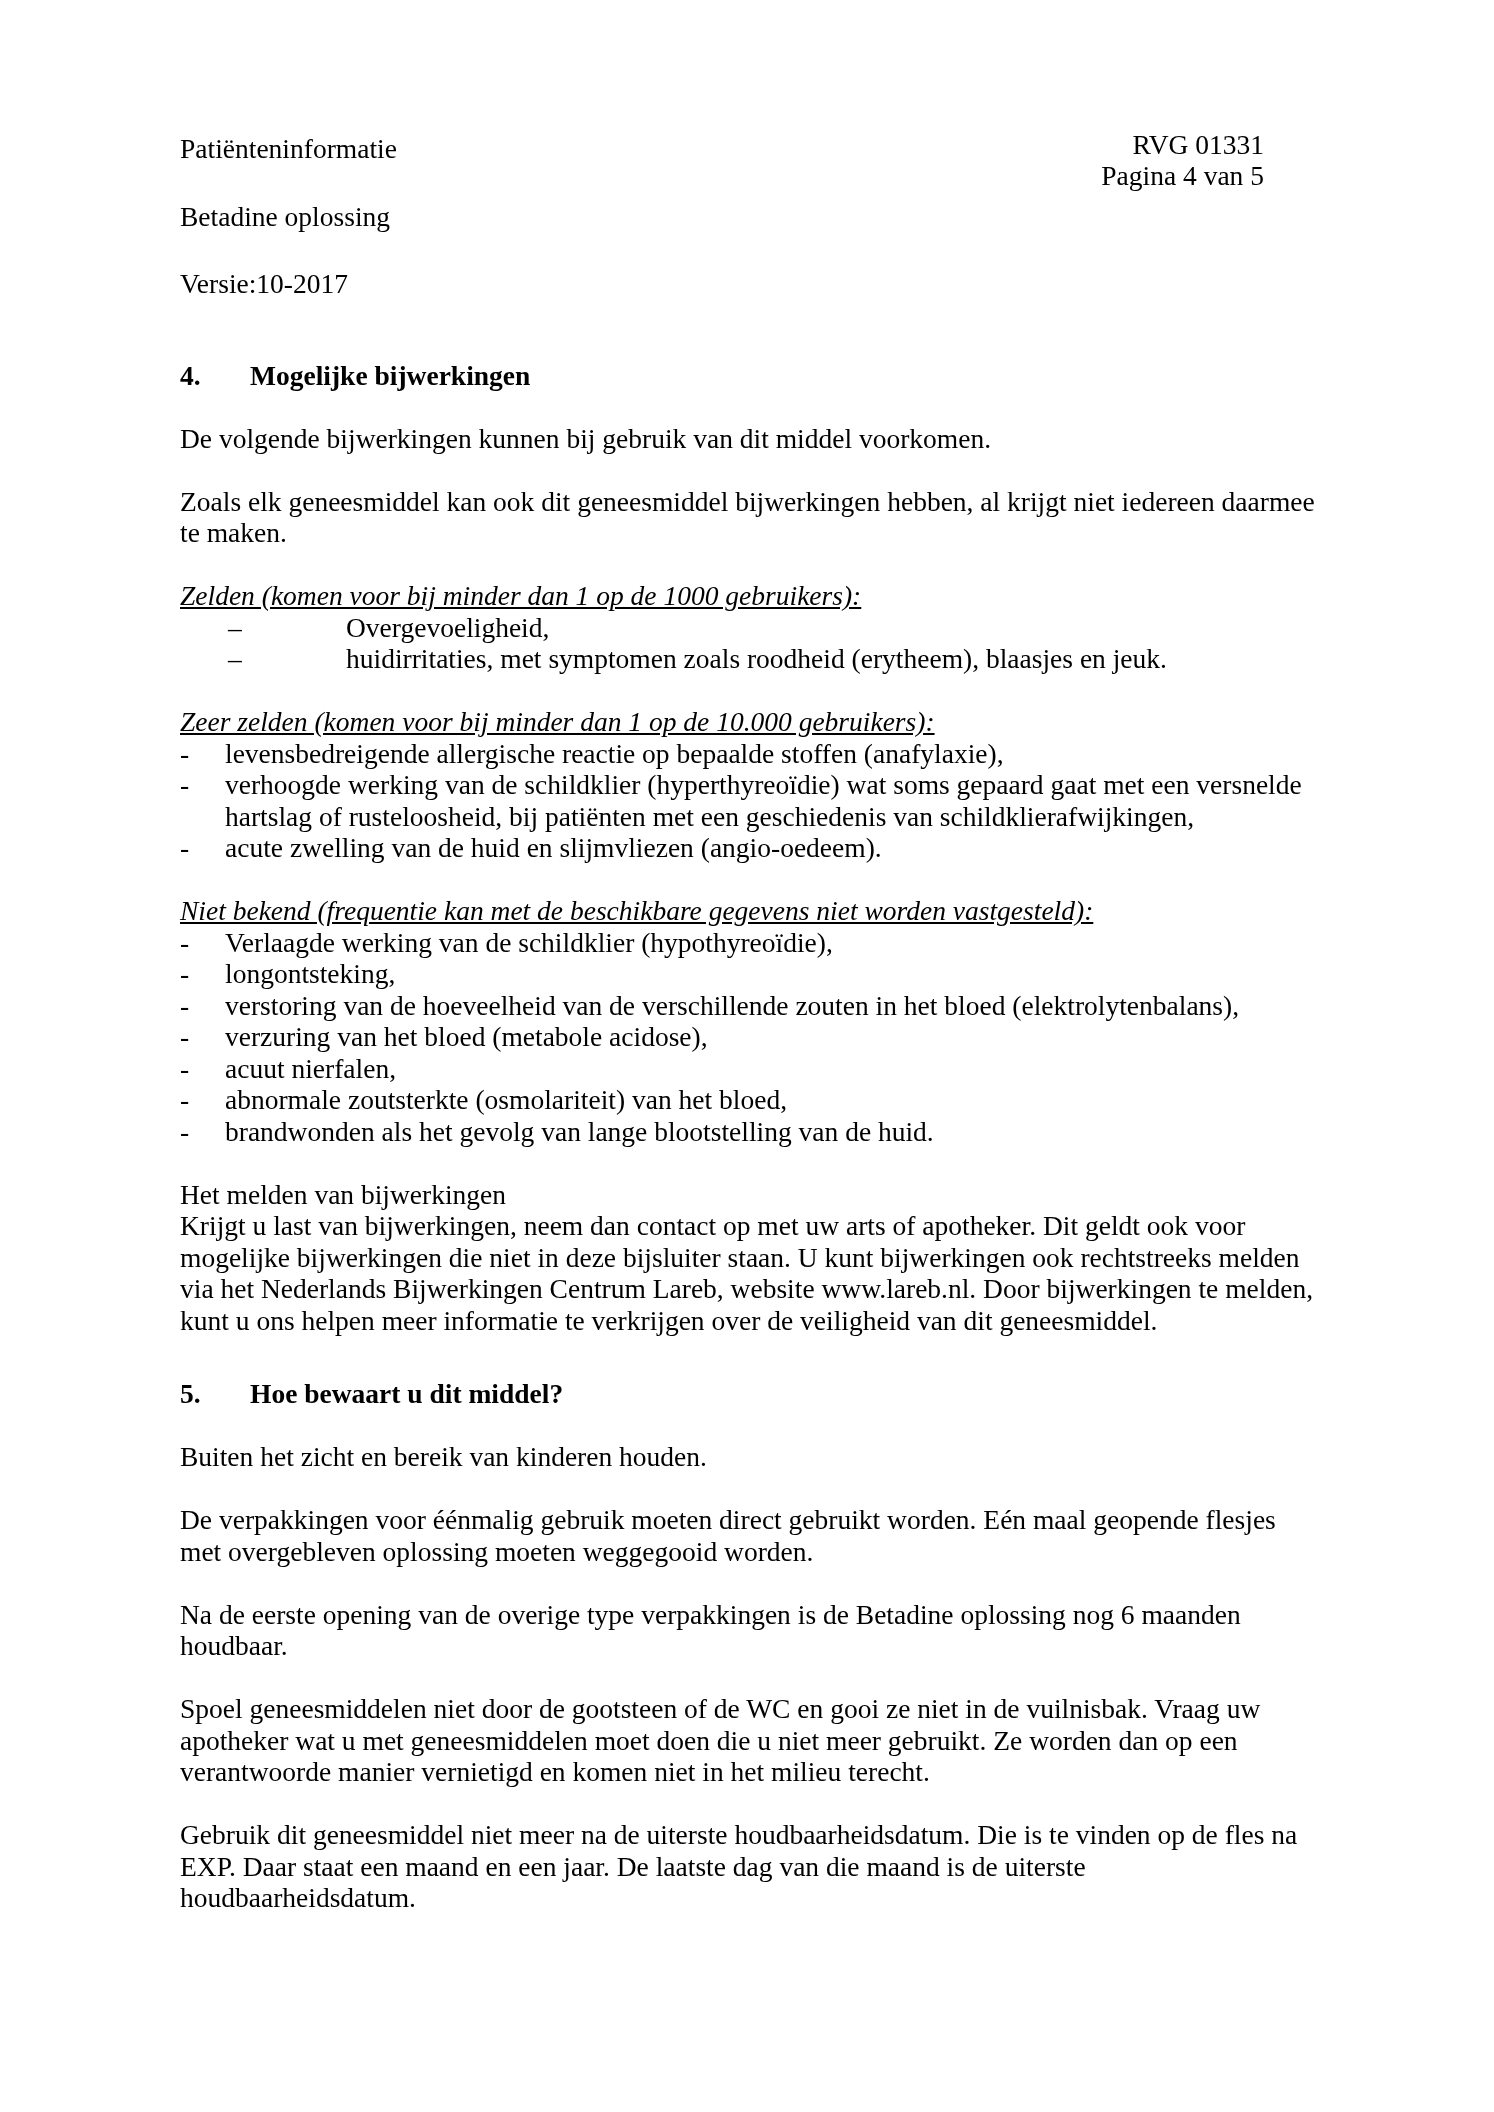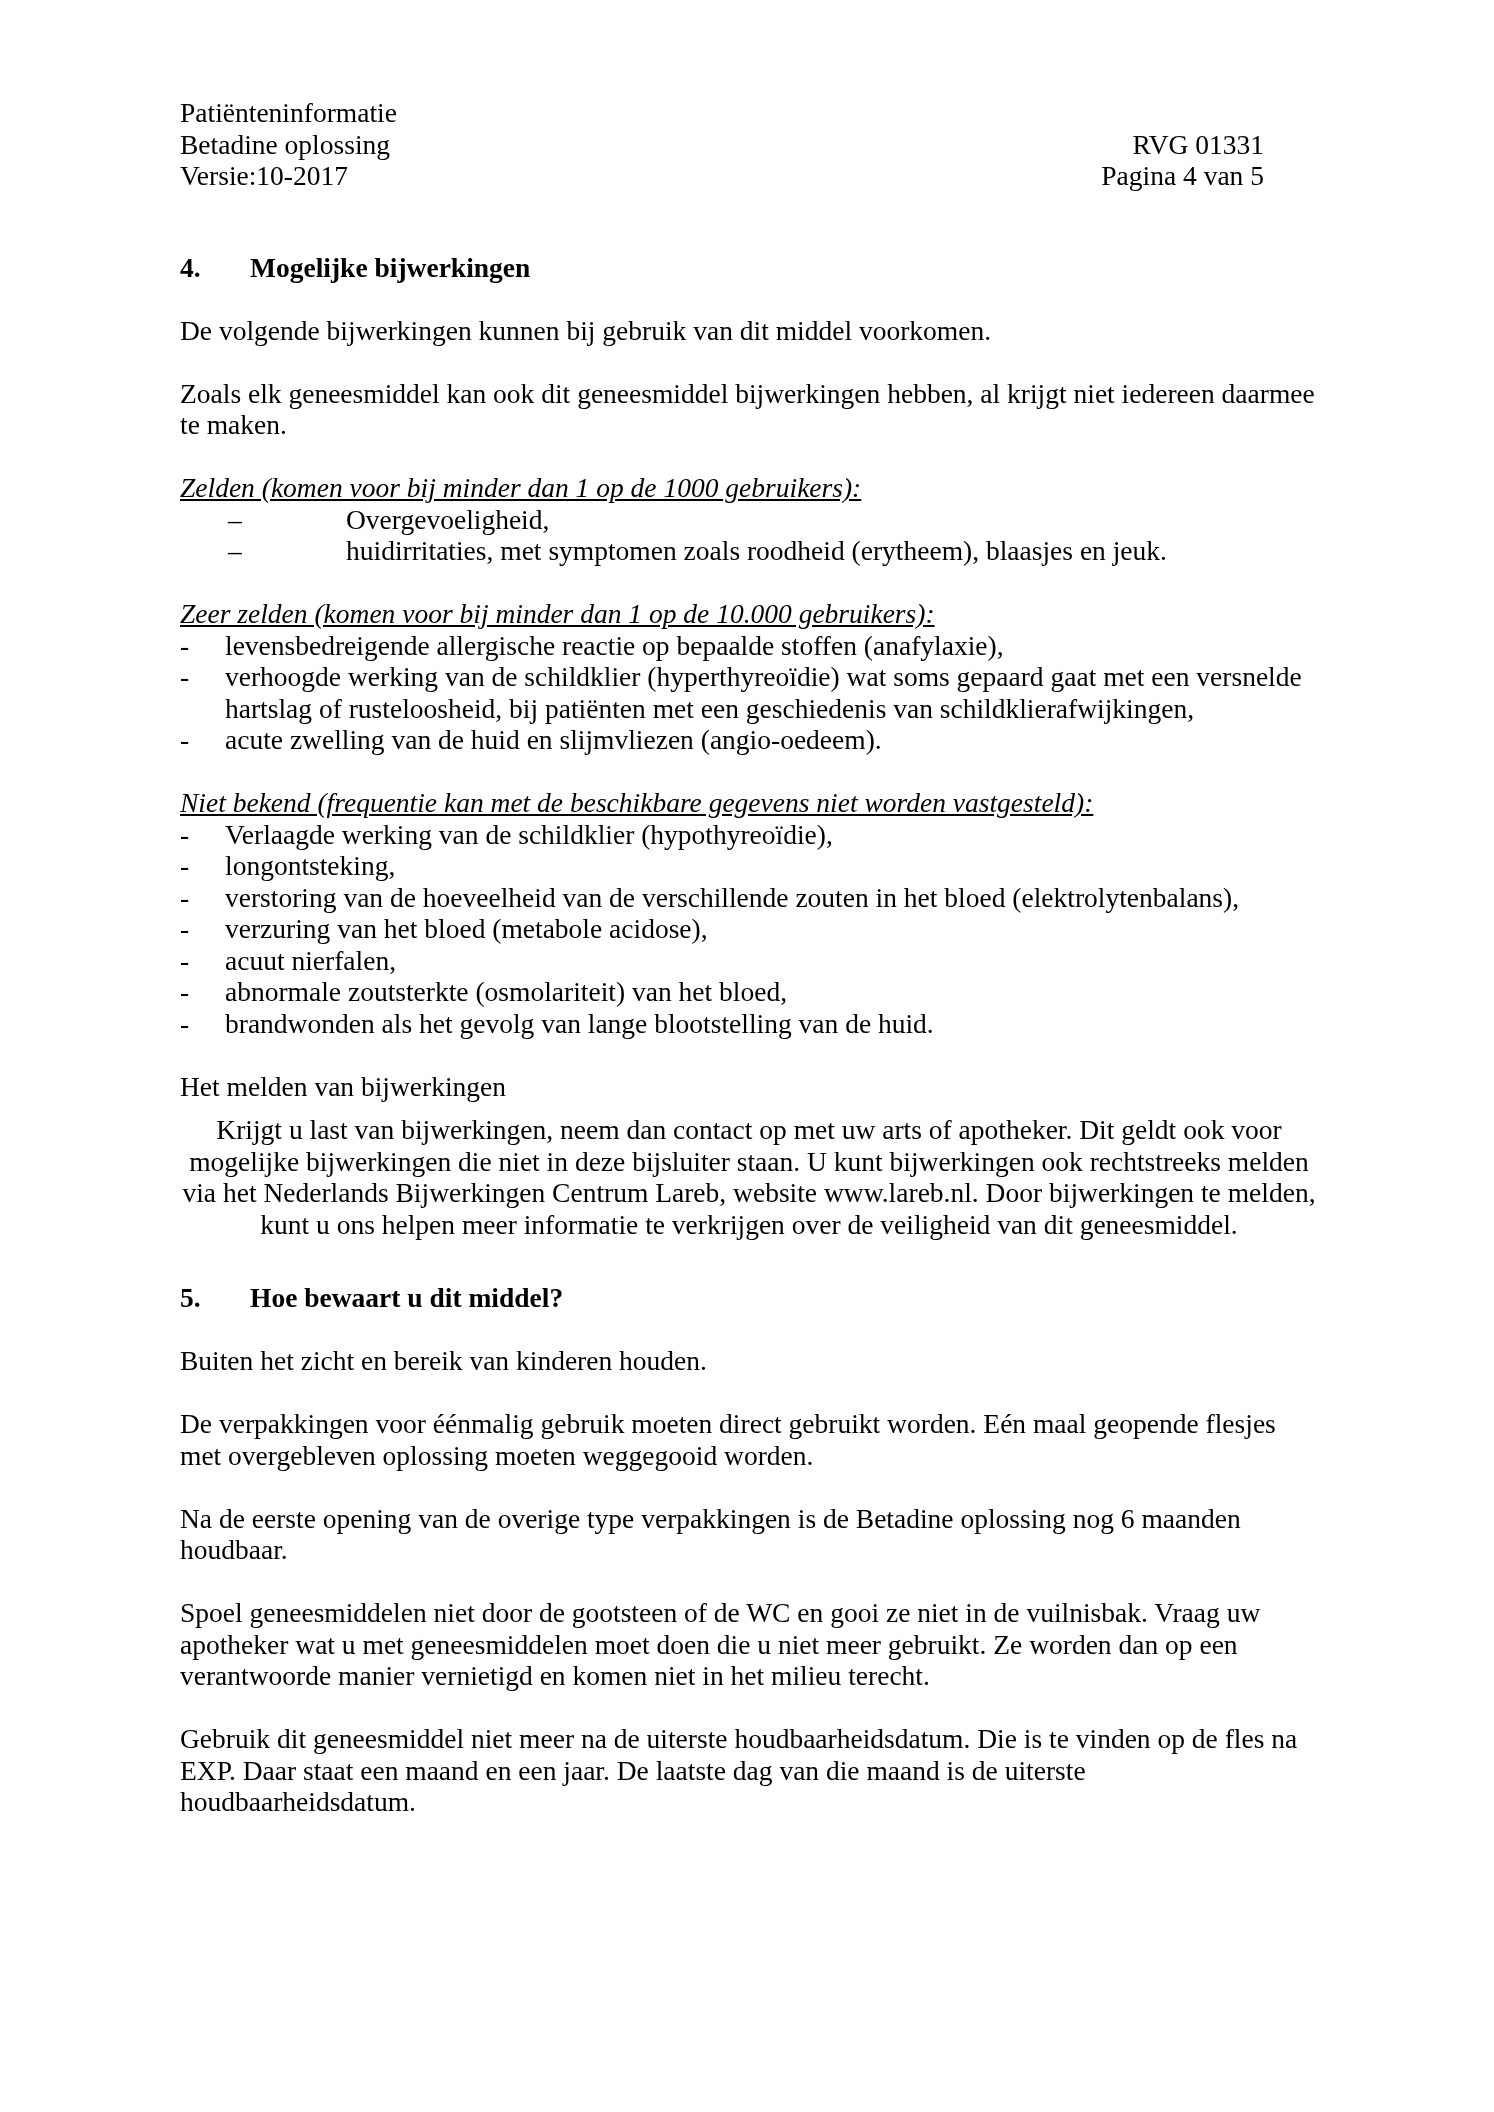--- a/index.html
+++ b/index.html
@@ -10,21 +10,21 @@
     margin: 0 auto;
     background: #ffffff;
     box-sizing: border-box;
     padding: 97px 176px 0 180px;
     font-family: "Liberation Serif", "DejaVu Serif", serif;
     font-size: 27.5px;
     line-height: 31.5px;
     color: #000000;
   }
   .doc-header { display: flex; justify-content: space-between; }
-  .hdr-left div { white-space: nowrap; }
+  .hdr-left div { white-space: nowrap; margin-top: 36px; }
   .hdr-right { text-align: right; padding-right: 54px; margin-top: 31.5px; }
   .hdr-right div { white-space: nowrap; }
 
   p { margin: 31.5px 0 0 0; }
 
   h2.sec {
     display: flex;
     font-size: 27.5px;
     line-height: 31.5px;
     font-weight: bold;
@@ -37,21 +37,21 @@
   .freq { font-style: italic; margin-top: 31.5px; text-decoration: underline; }
 
   ul.bullets { list-style: none; margin: 0; padding: 0; }
   ul.bullets li { position: relative; }
   ul.list-a li { padding-left: 166px; }
   ul.list-a .dash { position: absolute; left: 48px; top: 0; }
   ul.list-b li { padding-left: 45px; }
   ul.list-b .dash { position: absolute; left: 0; top: 0; }
 
   .sub { margin-top: 31.5px; }
-  .sub + p { margin-top: 12px; text-align: center; }
+  .sub + p { margin-top: 0; }
 </style>
 </head>
 <body>
 
 <div class="page">
 
   <header class="doc-header">
     <div class="hdr-left">
       <div>Patiënteninformatie</div>
       <div>Betadine oplossing</div>

